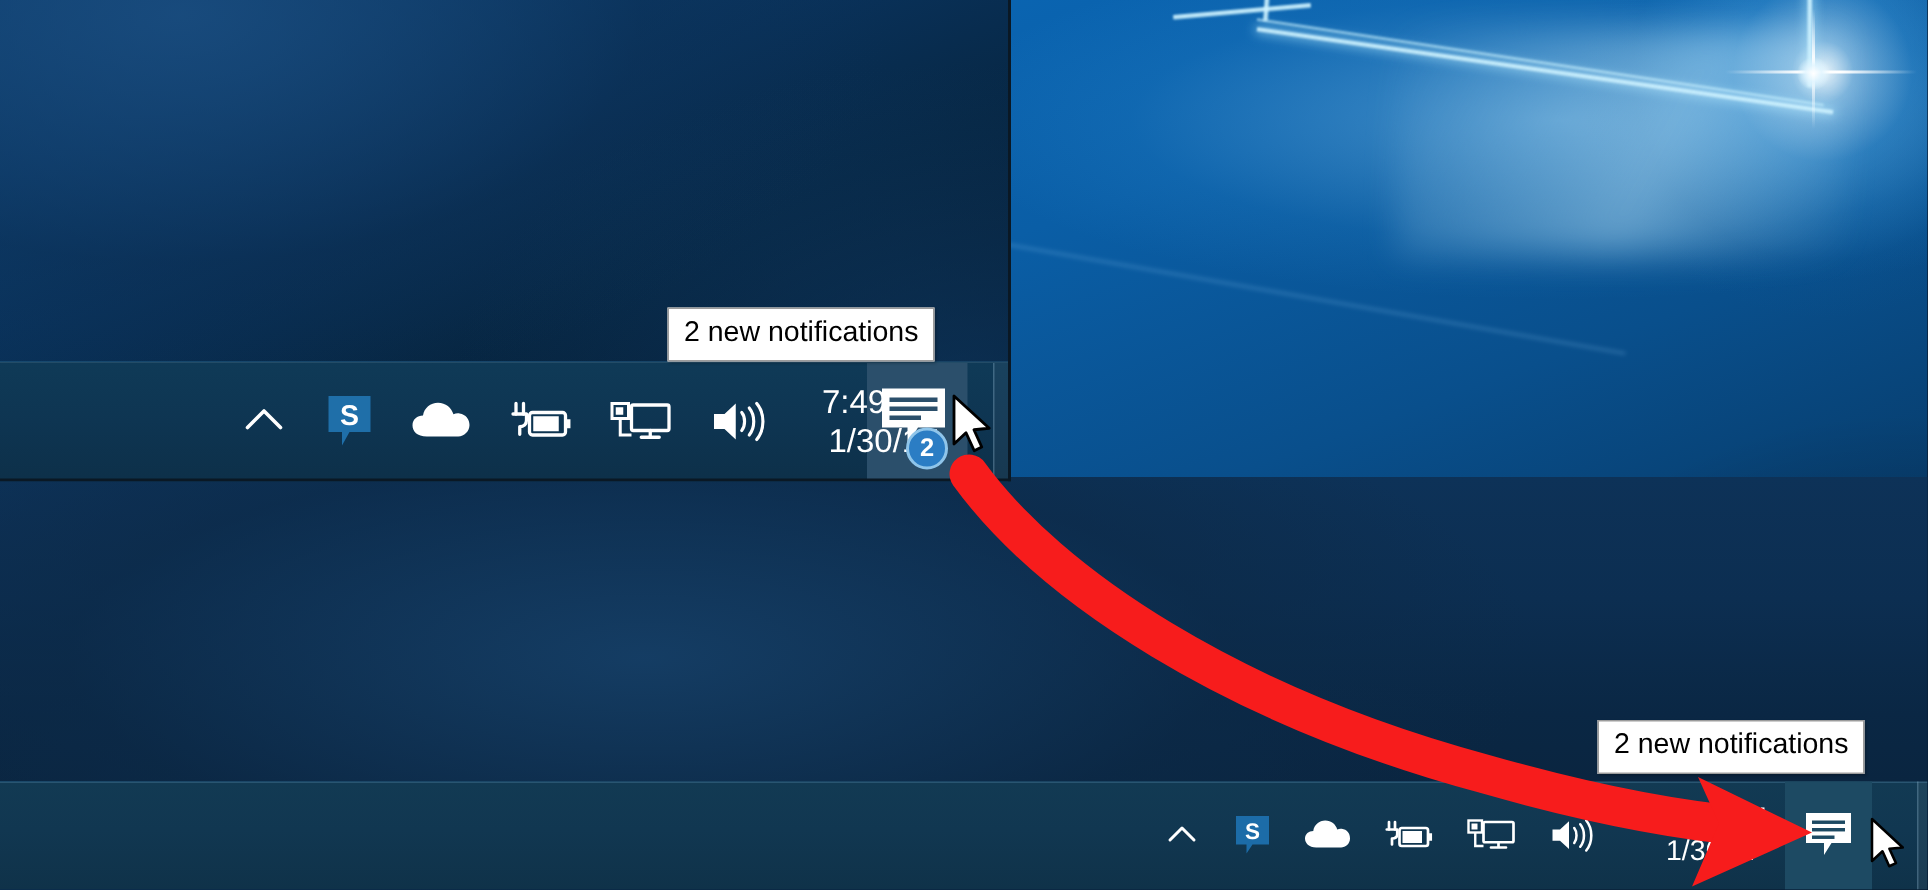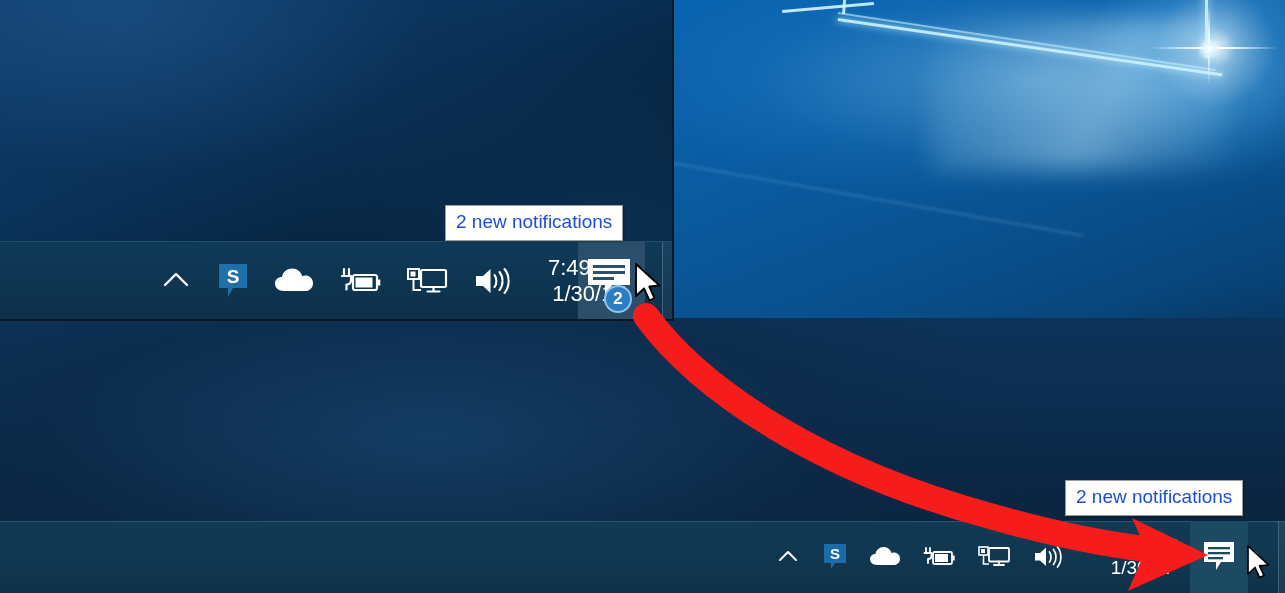--- a/index.html
+++ b/index.html
@@ -124,21 +124,21 @@
     font-family:"Liberation Sans", sans-serif; white-space:nowrap;
   }
   #clock-inset { font-size:22px; }
   #clock-bottom { font-size:19px; }
 
   
   .tooltip {
     position:absolute;
     background:#ffffff;
     border:1px solid #9c9c9c;
-    color:#1d4ed8;
+    color:#000000;
     font-size:19px;
     font-family:"Liberation Sans", sans-serif;
     padding:5px 10px 7px 10px;
     white-space:nowrap;
     box-shadow:1px 1px 2px rgba(0,0,0,0.28);
   }
   #tooltip-inset { left:445px; top:205px; }
   #tooltip-bottom { left:1065px; top:480px; font-size:19px; }
 
   

